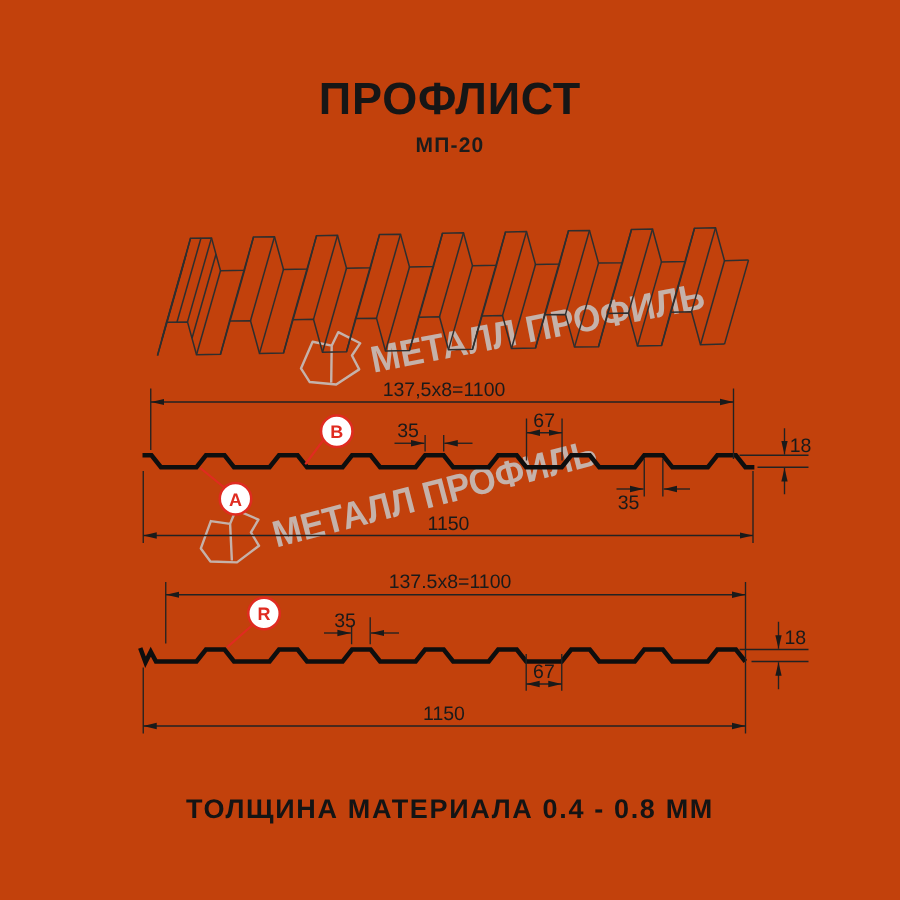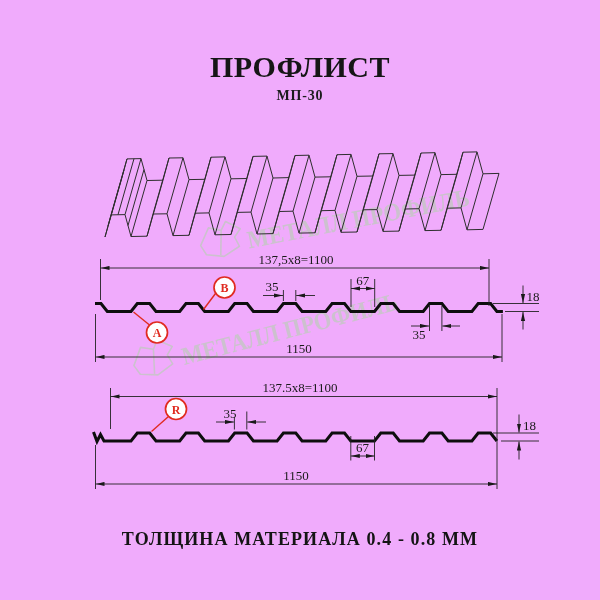--- a/index.html
+++ b/index.html
@@ -1,17 +1,17 @@
 <!DOCTYPE html>
 <html><head>
 <meta charset="utf-8">
 <style>
   html,body{margin:0;padding:0;width:600px;height:600px;background:#fff;
     font-family:"Liberation Sans",sans-serif;}
-  .page{position:relative;width:600px;height:600px;background:#f0abfc;overflow:hidden;font-family:Liberation Serif, serif;}
+  .page{position:relative;width:600px;height:600px;background:#c2410c;overflow:hidden;}
   .title{position:absolute;top:52px;left:0;width:600px;text-align:center;margin:0;
     font-size:30px;font-weight:bold;letter-spacing:.5px;color:#161616;line-height:1;}
   .subtitle{position:absolute;top:88px;left:0;width:600px;text-align:center;
     font-size:14px;font-weight:600;letter-spacing:.8px;color:#1c1c1c;}
   .footer{position:absolute;top:529px;left:0;width:600px;text-align:center;
     font-size:18px;font-weight:600;letter-spacing:1.1px;color:#141414;}
   svg.drawing{position:absolute;left:0;top:0;}
   .thin{stroke:#222;stroke-width:0.9;fill:none;}
   .prof{stroke:#0e0e0e;stroke-width:3;fill:none;stroke-linejoin:miter;}
   .w3d line,.w3d path{stroke:#2e2e2e;stroke-width:1;fill:none;}
@@ -22,21 +22,21 @@
   .redt{fill:#e02b20;font-size:12px;font-weight:bold;text-anchor:middle;}
   .wmt{fill:#c6c6c6;font-size:25px;font-weight:bold;}
   .wmlogo{stroke:#c6c6c6;stroke-width:1.6;fill:none;stroke-linejoin:round;}
 </style>
 </head>
 <body>
 
 <div class="page">
 
   <h1 class="title">ПРОФЛИСТ</h1>
-  <div class="subtitle">МП-30</div>
+  <div class="subtitle">МП-20</div>
 
   <svg class="drawing" width="600" height="600" viewBox="0 0 600 600">
     <defs>
       <marker id="arr" viewBox="0 0 9 5" refX="9" refY="2.5" markerWidth="9" markerHeight="5" markerUnits="userSpaceOnUse" orient="auto-start-reverse">
         <path d="M0,0.4 L9,2.5 L0,4.6 Z" fill="#1a1a1a"></path>
       </marker>
       <path id="wmlogoP" d="M3,-12 L14,-28 L26,-23 L32,-31 L45,-21 L38,-14 L41,-4 L24,3 L7,-2 Z M26,-23 L21,1"></path>
     </defs>
 
     <g transform="translate(200,258) rotate(-11)" opacity="0.85">

